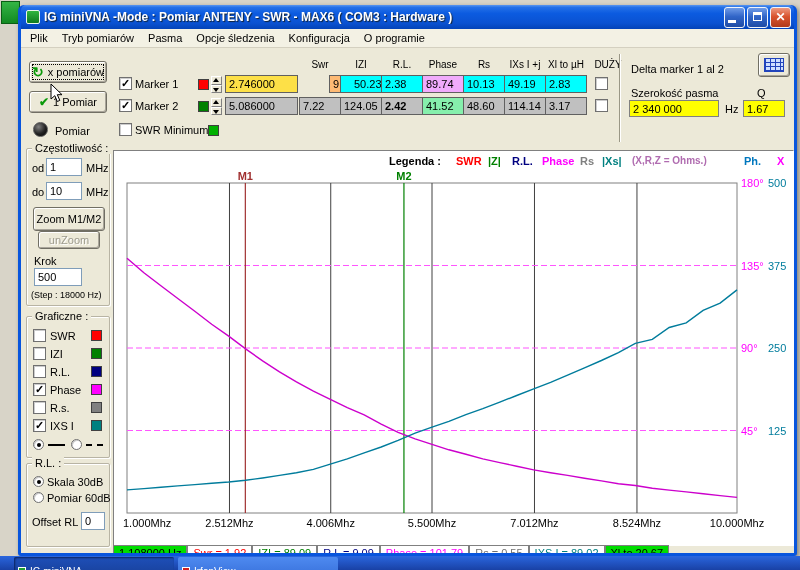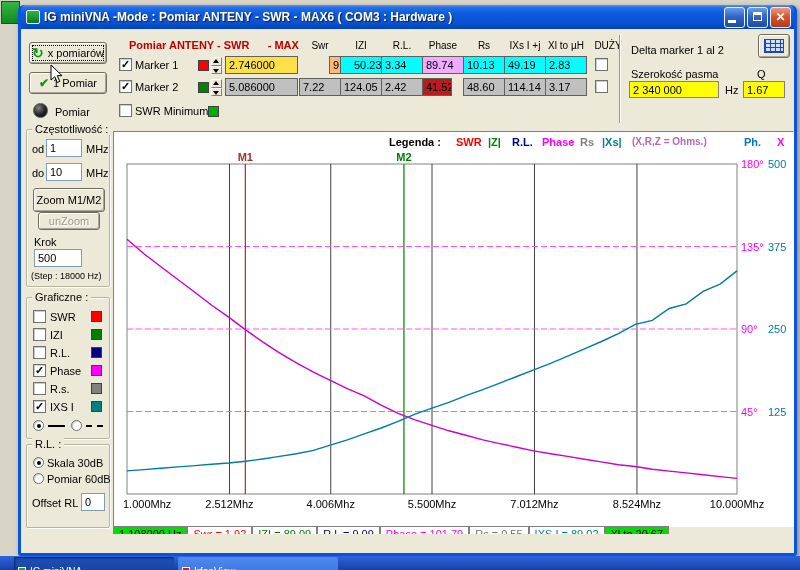--- a/index.html
+++ b/index.html
@@ -79,20 +79,28 @@
       <span class="tb-btn tb-min">
           <i></i>
         </span>
       <span class="tb-btn tb-max">
           <i></i>
         </span>
       <span class="tb-btn tb-close">✕</span>
     </span>
   </div>
   <div class="winbody">
+    <div class="menubar">
+      <span class="menu-item">Plik</span>
+      <span class="menu-item">Tryb pomiarów</span>
+      <span class="menu-item">Pasma</span>
+      <span class="menu-item">Opcje śledzenia</span>
+      <span class="menu-item">Konfiguracja</span>
+      <span class="menu-item">O programie</span>
+    </div>
     <div class="client">
 
       <div class="sidebar">
         <button class="xbtn focus" style="left:6px;top:13px;width:78px;height:22px">
           <span class="ico-refresh">↻</span>
           <span>x pomiarów</span>
         </button>
         <button class="xbtn" style="left:6px;top:43px;width:78px;height:22px">
           <span class="ico-check">✔</span>
           <span>1 Pomiar</span>
@@ -154,21 +162,20 @@
           <span class="lbl" style="left:5px;top:52px">Offset RL</span>
           <input class="tinput" style="left: 54px; top: 48px; width: 24px;" value="0">
         </div>
       </div>
 
       <svg class="cursor" width="13" height="20" viewBox="0 0 13 20">
         <path d="M1,1 L1,16 L4.8,12.7 L7.3,18.5 L9.8,17.4 L7.3,11.7 L12,11.7 Z" fill="#FFFFFF" stroke="#000000"></path>
       </svg>
 
       <div class="mpanel">
-        <span class="mtitle">Pomiar ANTENY - SWR      - MAX</span>
         <span class="chead" style="left:186px">Swr</span>
         <span class="chead" style="left:227px">IZI</span>
         <span class="chead" style="left:268px">R.L.</span>
         <span class="chead" style="left:309px">Phase</span>
         <span class="chead" style="left:350px">Rs</span>
         <span class="chead" style="left:391px">IXs I +j</span>
         <span class="chead" style="left:432px">Xl to µH</span>
         <span class="chead" style="left:472px;width:46px">DUŻY</span>
 
         <div class="mrow" style="top:26px">
@@ -177,43 +184,43 @@
             </span>
           <span class="lbl" style="left:22px;top:4px">Marker 1</span>
           <span class="swatch" style="left: 85px; top: 5px; background-color: rgb(255, 0, 0);"></span>
           <span class="spin" style="left:98px;top:2px">
               <b class="up"></b>
               <b class="down"></b>
             </span>
           <span class="cell" style="left: 112px; width: 73px; background-color: #fde047;">2.746000</span>
           <span class="cell" style="left: 186px; width: 42px; background-color: #fdba74; margin-left: 30px;">9.82</span>
           <span class="cell" style="left: 227px; width: 42px; background-color: rgb(0, 255, 255); padding-left: 13px;">50.23</span>
-          <span class="cell" style="left: 268px; width: 42px; background-color: rgb(0, 255, 255);">3.34</span>
+          <span class="cell" style="left: 268px; width: 42px; background-color: rgb(0, 255, 255);">2.38</span>
           <span class="cell" style="left: 309px; width: 42px; background-color: #f0abfc;">89.74</span>
           <span class="cell" style="left: 350px; width: 42px; background-color: rgb(0, 255, 255);">10.13</span>
           <span class="cell" style="left: 391px; width: 42px; background-color: rgb(0, 255, 255);">49.19</span>
           <span class="cell" style="left: 432px; width: 42px; background-color: rgb(0, 255, 255);">2.83</span>
           <span class="cb" style="left:482px;top:3px"></span>
         </div>
 
         <div class="mrow" style="top:48px">
           <span class="cb checked" style="left:6px;top:3px">
               <i>✓</i>
             </span>
           <span class="lbl" style="left:22px;top:4px">Marker 2</span>
           <span class="swatch" style="left: 85px; top: 5px; background-color: rgb(0, 128, 0);"></span>
           <span class="spin" style="left:98px;top:2px">
               <b class="up"></b>
               <b class="down"></b>
             </span>
           <span class="cell" style="left: 112px; width: 73px; background-color: rgb(192, 192, 192);">5.086000</span>
           <span class="cell" style="left: 186px; width: 42px; background-color: rgb(192, 192, 192);">7.22</span>
           <span class="cell" style="left: 227px; width: 42px; background-color: rgb(192, 192, 192);">124.05</span>
-          <span class="cell" style="left: 268px; width: 42px; background-color: rgb(192, 192, 192);">2.42</span>
-          <span class="cell" style="left: 309px; width: 30px; background-color: #b91c1c;">41.52</span>
+          <span class="cell" style="left: 268px; width: 42px; background-color: rgb(192, 192, 192); font-weight: bold;">2.42</span>
+          <span class="cell" style="left: 309px; width: 42px; background-color: #86efac;">41.52</span>
           <span class="cell" style="left: 350px; width: 42px; background-color: rgb(192, 192, 192);">48.60</span>
           <span class="cell" style="left: 391px; width: 42px; background-color: rgb(192, 192, 192);">114.14</span>
           <span class="cell" style="left: 432px; width: 42px; background-color: rgb(192, 192, 192);">3.17</span>
           <span class="cb" style="left:482px;top:3px"></span>
         </div>
 
         <div class="mrow" style="top:72px">
           <span class="cb" style="left:6px;top:3px"></span>
           <span class="lbl" style="left:22px;top:4px">SWR Minimum</span>
           <span class="swatch" style="left: 95px; top: 5px; background-color: rgb(0, 176, 0);"></span>

